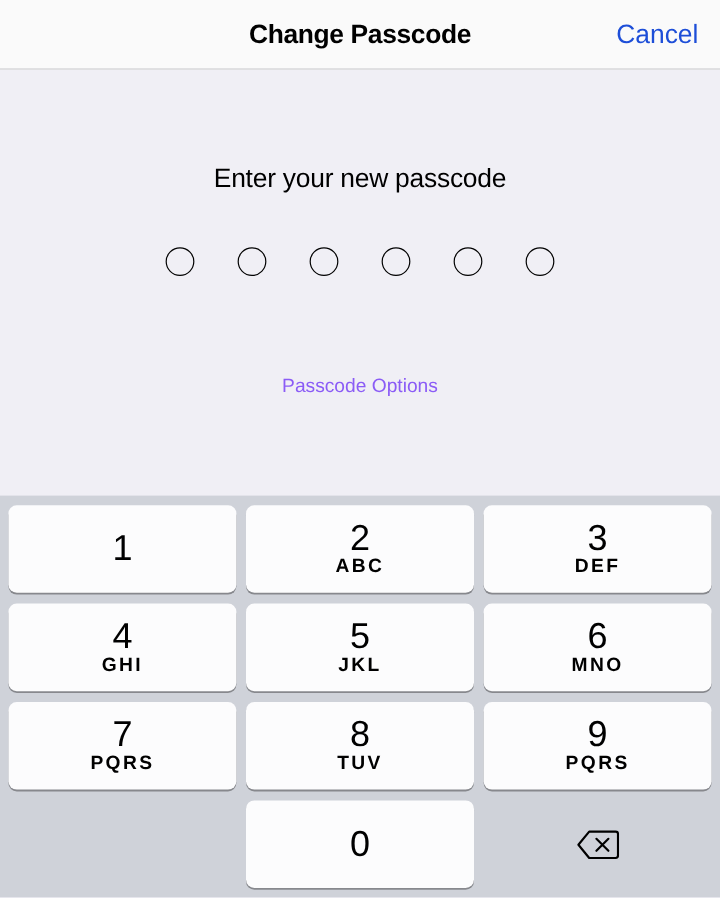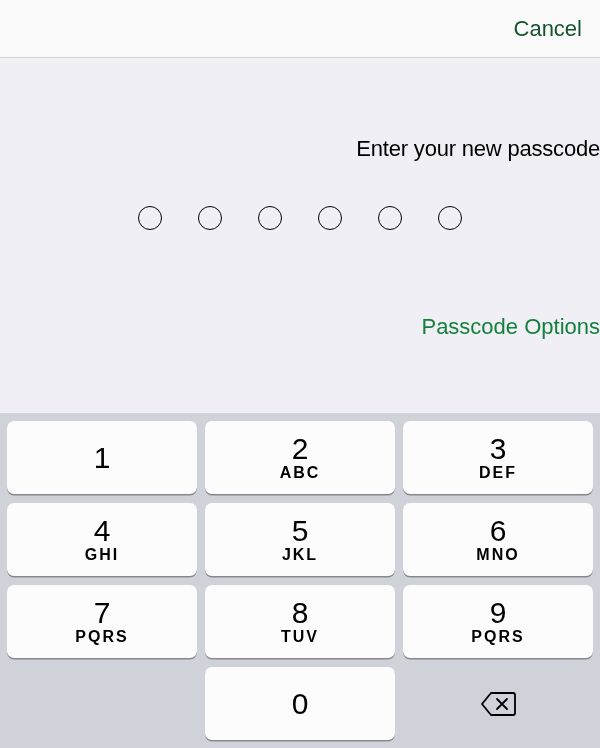--- a/index.html
+++ b/index.html
@@ -29,27 +29,27 @@
       font-weight: 700;
       color: #000;
       letter-spacing: -0.3px;
     }
     .nav-cancel {
       position: absolute;
       right: 18px;
       top: 50%;
       transform: translateY(-50%);
       font-size: 22px;
-      color: #14532d;
+      color: #1d4ed8;
       font-weight: 500;
       cursor: pointer;
     }
     .content {
       padding-top: 78px;
-      text-align: right;
+      text-align: center;
     }
     .prompt {
       font-size: 22px;
       font-weight: 500;
       color: #000;
       margin-bottom: 44px;
       letter-spacing: -0.2px;
     }
     .dots {
       display: flex;
@@ -57,22 +57,22 @@
       gap: 36px;
       margin-bottom: 84px;
     }
     .dot {
       width: 24px;
       height: 24px;
       border: 1.6px solid #000;
       border-radius: 50%;
     }
     .options-link {
-      font-size: 22px;
-      color: #15803d;
+      font-size: 16px;
+      color: #8b5cf6;
       font-weight: 500;
       cursor: pointer;
       display: inline-block;
     }
     .keypad {
       position: absolute;
       bottom: 0;
       left: 0;
       right: 0;
       background: #cfd2d9;
@@ -134,20 +134,21 @@
     }
     .delete-icon-svg {
       width: 36px;
       height: 26px;
     }
   </style>
 </head>
 <body>
 
 <div class="nav-bar">
+  <div class="nav-title">Change Passcode</div>
   <div class="nav-cancel">Cancel</div>
 </div>
 
 <div class="content">
   <div class="prompt">Enter your new passcode</div>
   <div class="dots">
     <div class="dot"></div>
     <div class="dot"></div>
     <div class="dot"></div>
     <div class="dot"></div>

